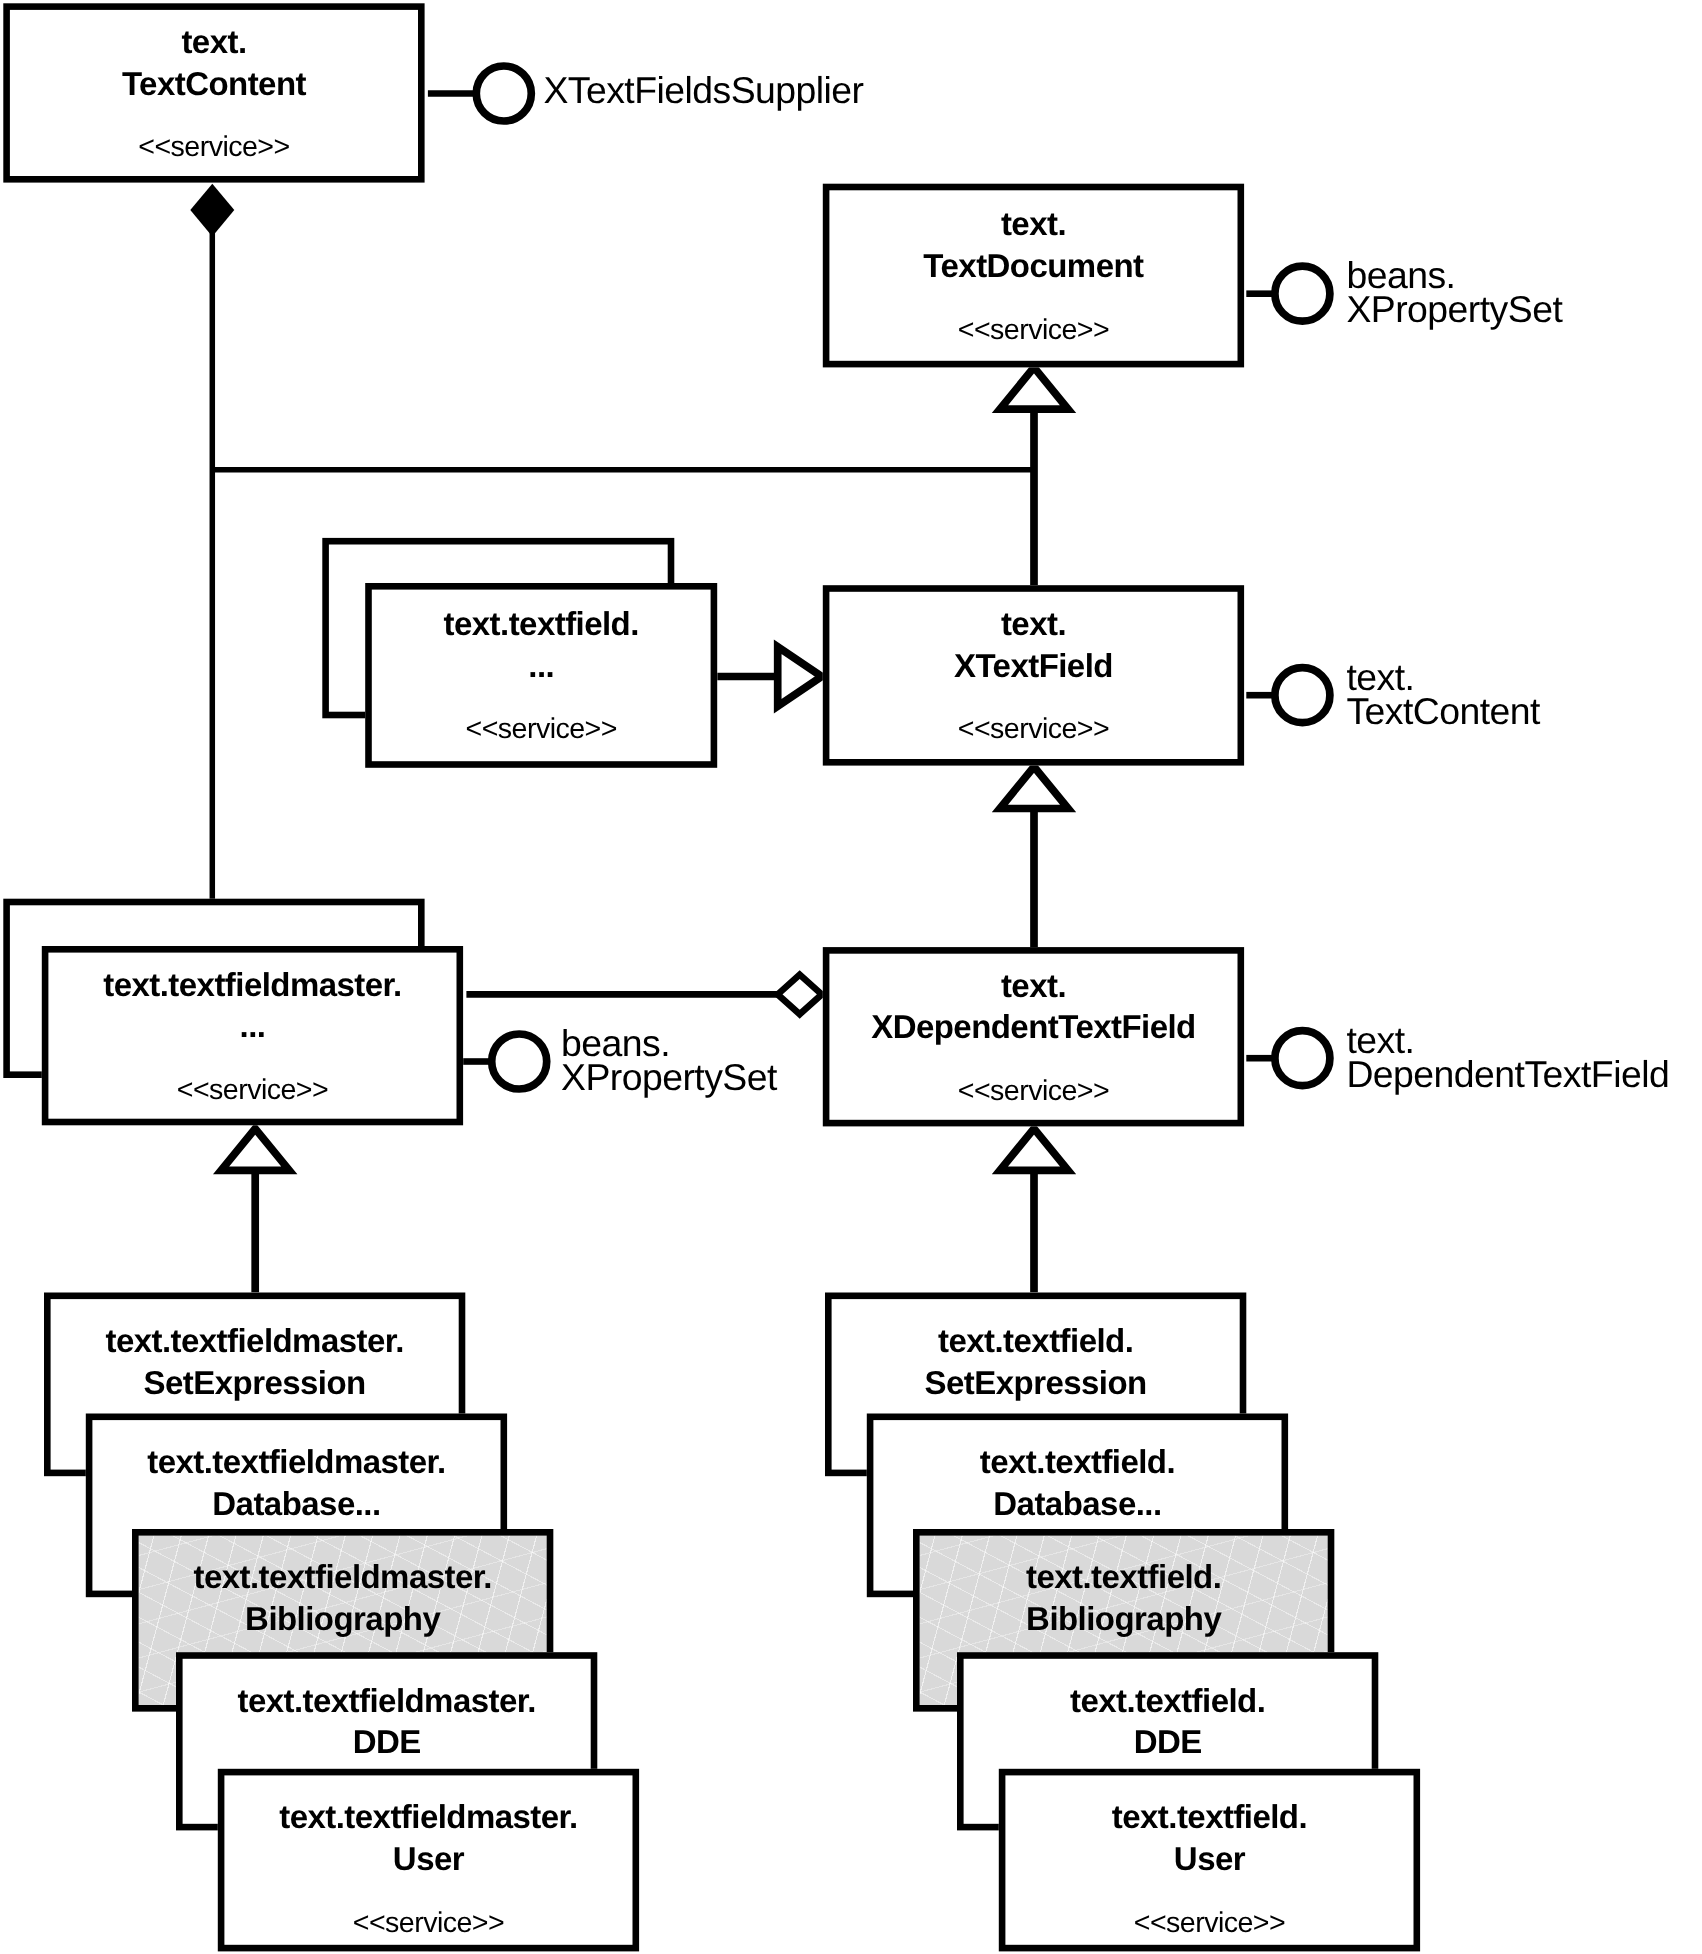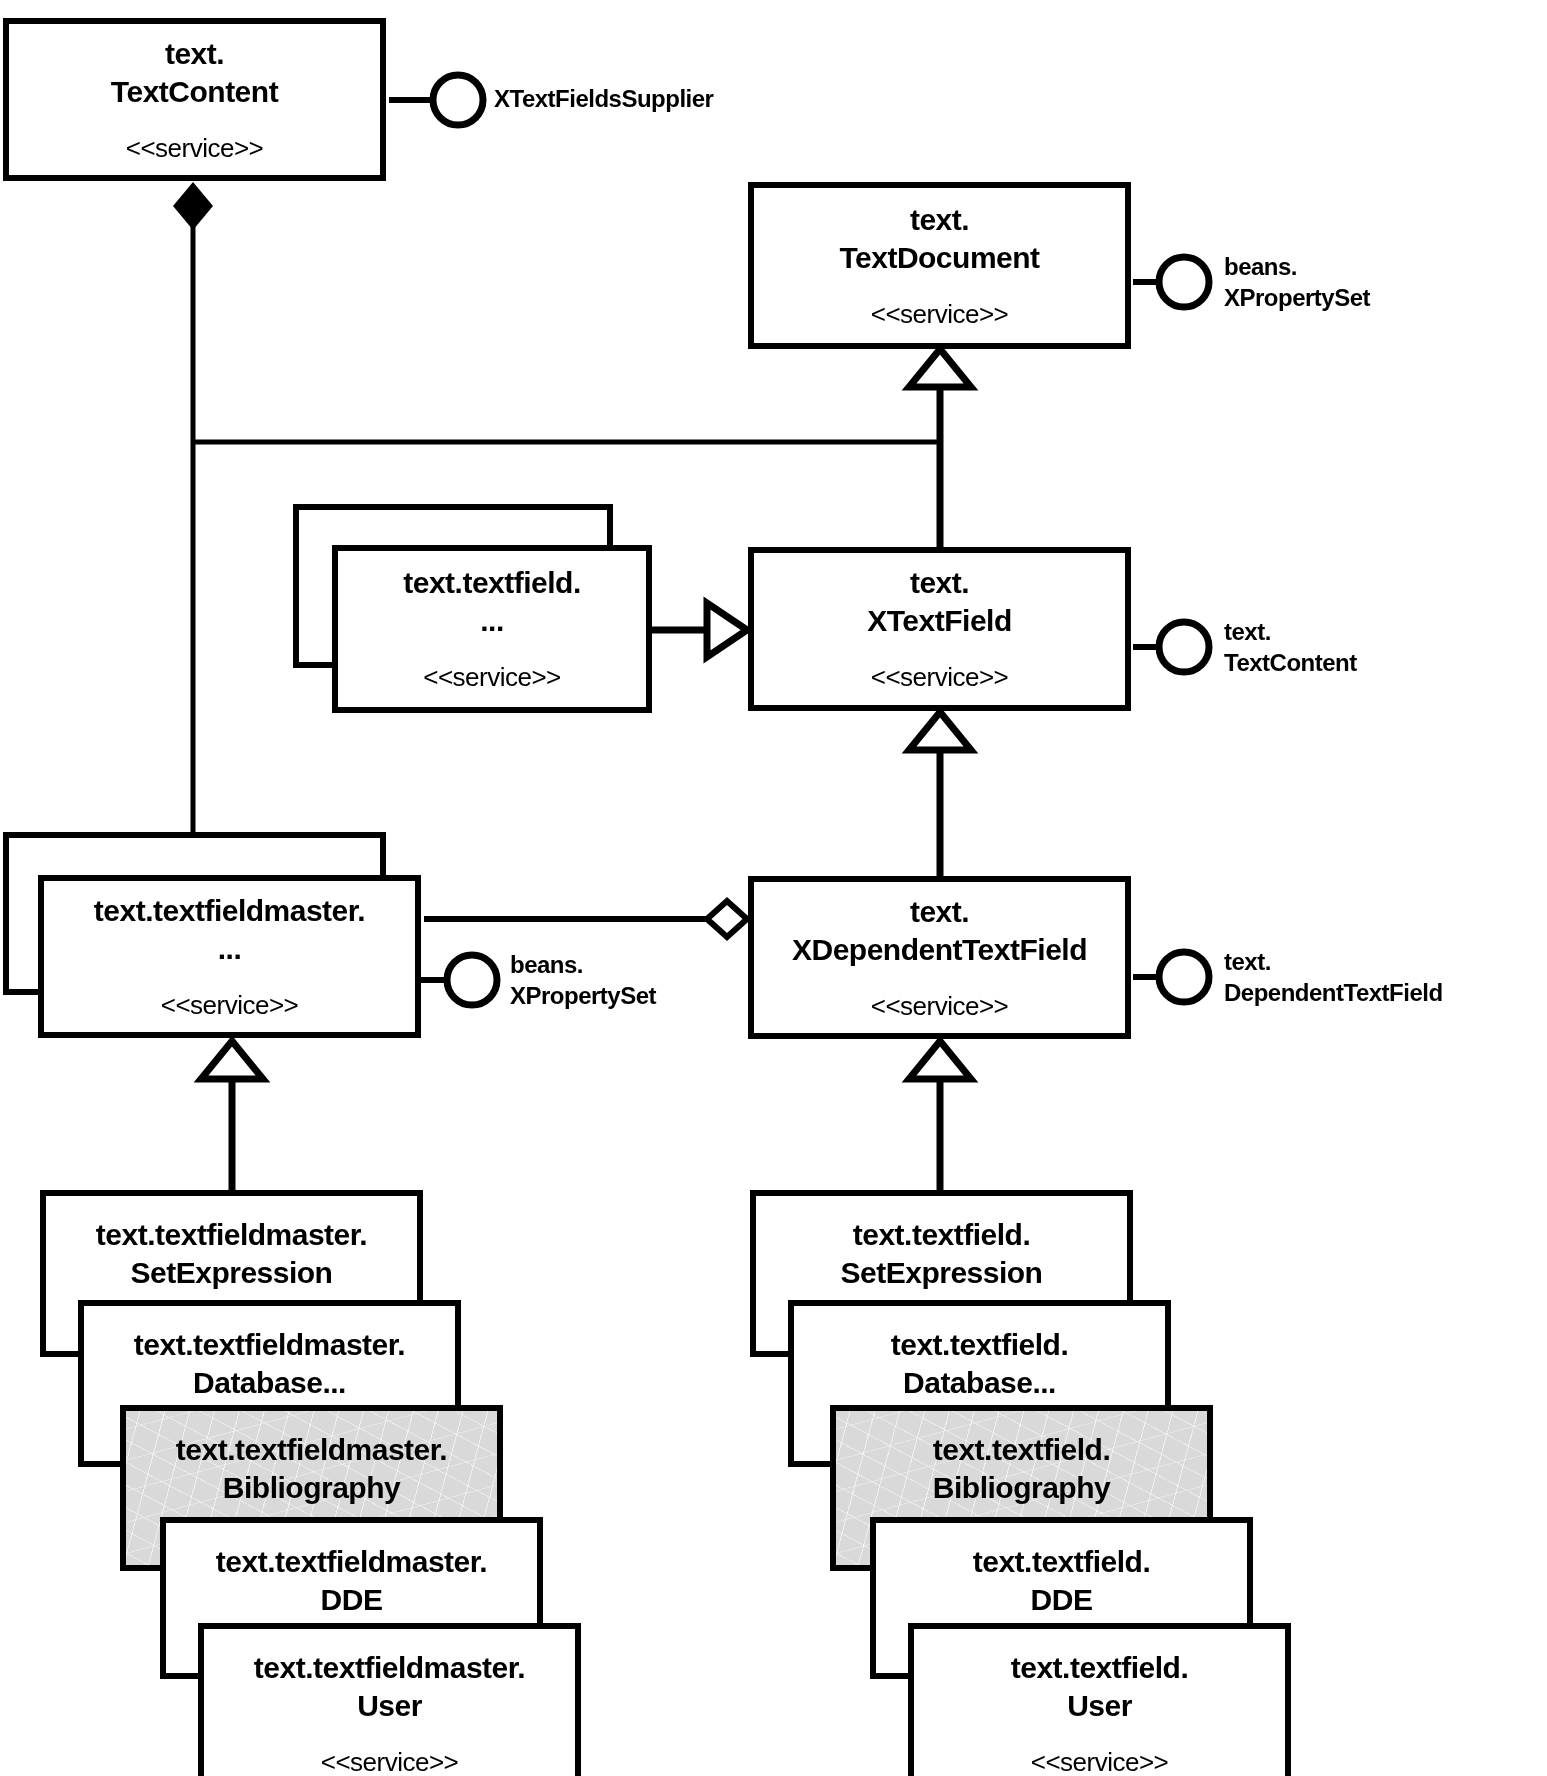--- a/index.html
+++ b/index.html
@@ -1,39 +1,39 @@
 <!DOCTYPE html>
 <html><head>
 <meta charset="utf-8">
 <style>
   html,body{margin:0;padding:0;background:#ffffff;}
   body{
     width:1547px;height:1776px;position:relative;overflow:hidden;
     font-family:"Liberation Sans", sans-serif;color:#000;
   }
-  #stage{position:absolute;left:0;top:15px;width:1547px;height:1312px;}
+  #stage{position:absolute;left:0;top:0;width:1547px;height:1312px;}
   svg.wires{position:absolute;left:0;top:0;z-index:0;}
   .box{
     position:absolute;box-sizing:border-box;background:#fff;border:6px solid #000;
     display:flex;flex-direction:column;align-items:center;text-align:center;
     letter-spacing:-0.5px;
   }
   .box.center{justify-content:center;}
   .box.toppad{justify-content:flex-start;padding-top:20px;}
   .title{font-weight:bold;font-size:30px;line-height:38px;white-space:nowrap;}
   .stereo{font-weight:400;font-size:26px;line-height:34px;margin-top:20px;white-space:nowrap;}
   .gray{
     background-color:#d9d9d9;
     background-image:
       repeating-linear-gradient(105deg, rgba(255,255,255,0) 0 13px, rgba(255,255,255,.6) 13px 14px, rgba(255,255,255,0) 14px 24px),
       repeating-linear-gradient(28deg, rgba(255,255,255,0) 0 10px, rgba(255,255,255,.45) 10px 11px, rgba(255,255,255,0) 11px 20px),
       repeating-linear-gradient(165deg, rgba(255,255,255,0) 0 17px, rgba(255,255,255,.35) 17px 18px, rgba(255,255,255,0) 18px 30px);
   }
   .iface-label{
-    position:absolute;font-weight:bold;font-size:24px;line-height:31px;
+    position:absolute;font-weight:normal;font-size:34px;line-height:31px;
     letter-spacing:-0.5px;white-space:nowrap;z-index:3;
   }
   
   #n-textdocument{left:3px;top:3px;width:383px;height:163px;z-index:2;}
   #n-textcontent{left:748px;top:167px;width:383px;height:167px;z-index:2;}
   #n-textfield{left:748px;top:532px;width:383px;height:164px;z-index:2;}
   #n-dependenttextfield{left:748px;top:861px;width:383px;height:163px;z-index:2;}
   #n-tfm-back{left:3px;top:817px;width:383px;height:163px;z-index:1;}
   #n-tfm{left:38px;top:860px;width:383px;height:163px;z-index:2;}
   #n-tf-back{left:293px;top:489px;width:320px;height:164px;z-index:1;}

